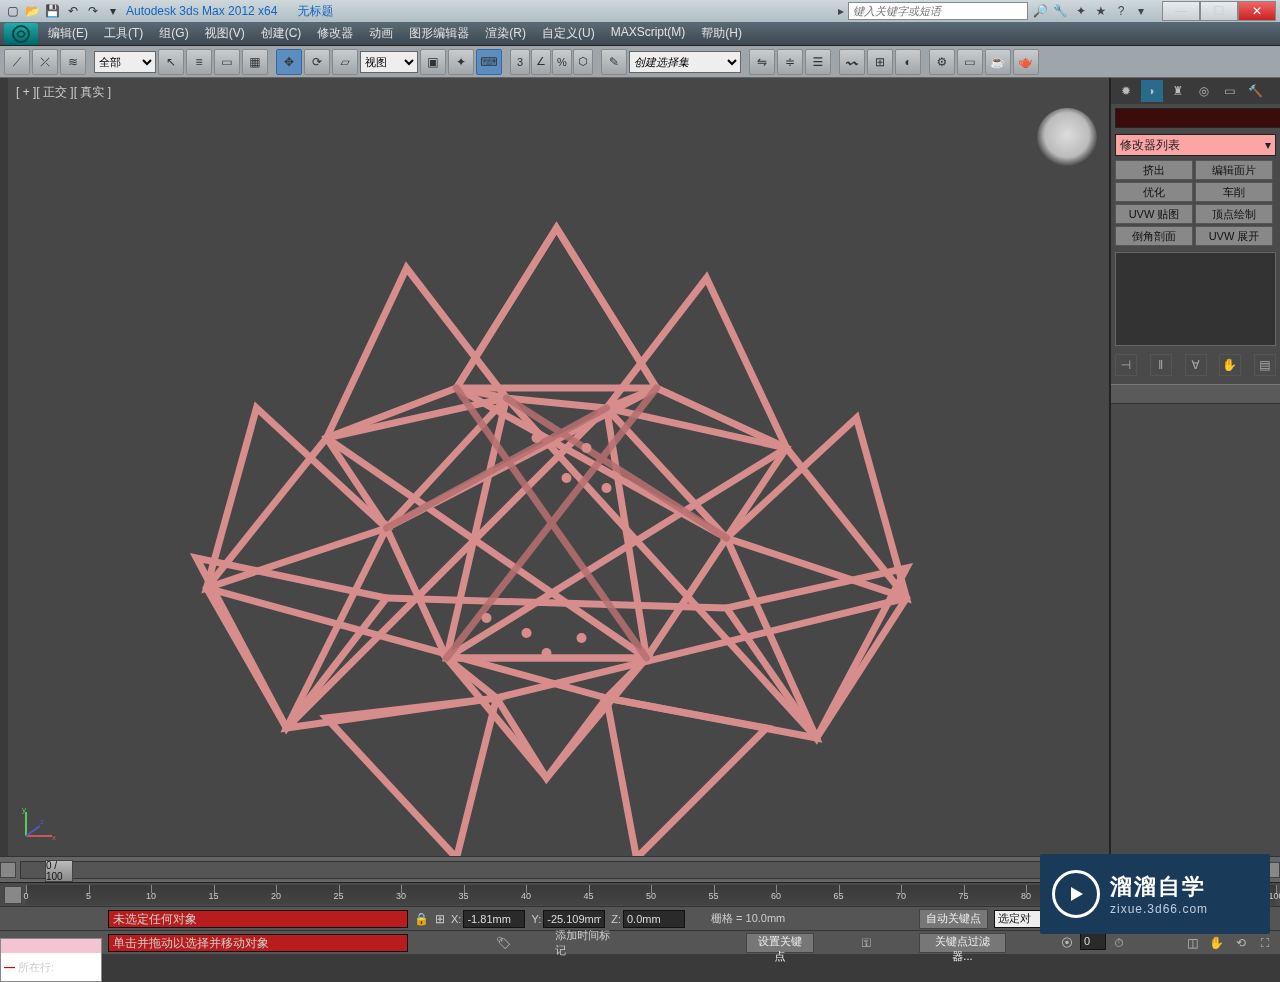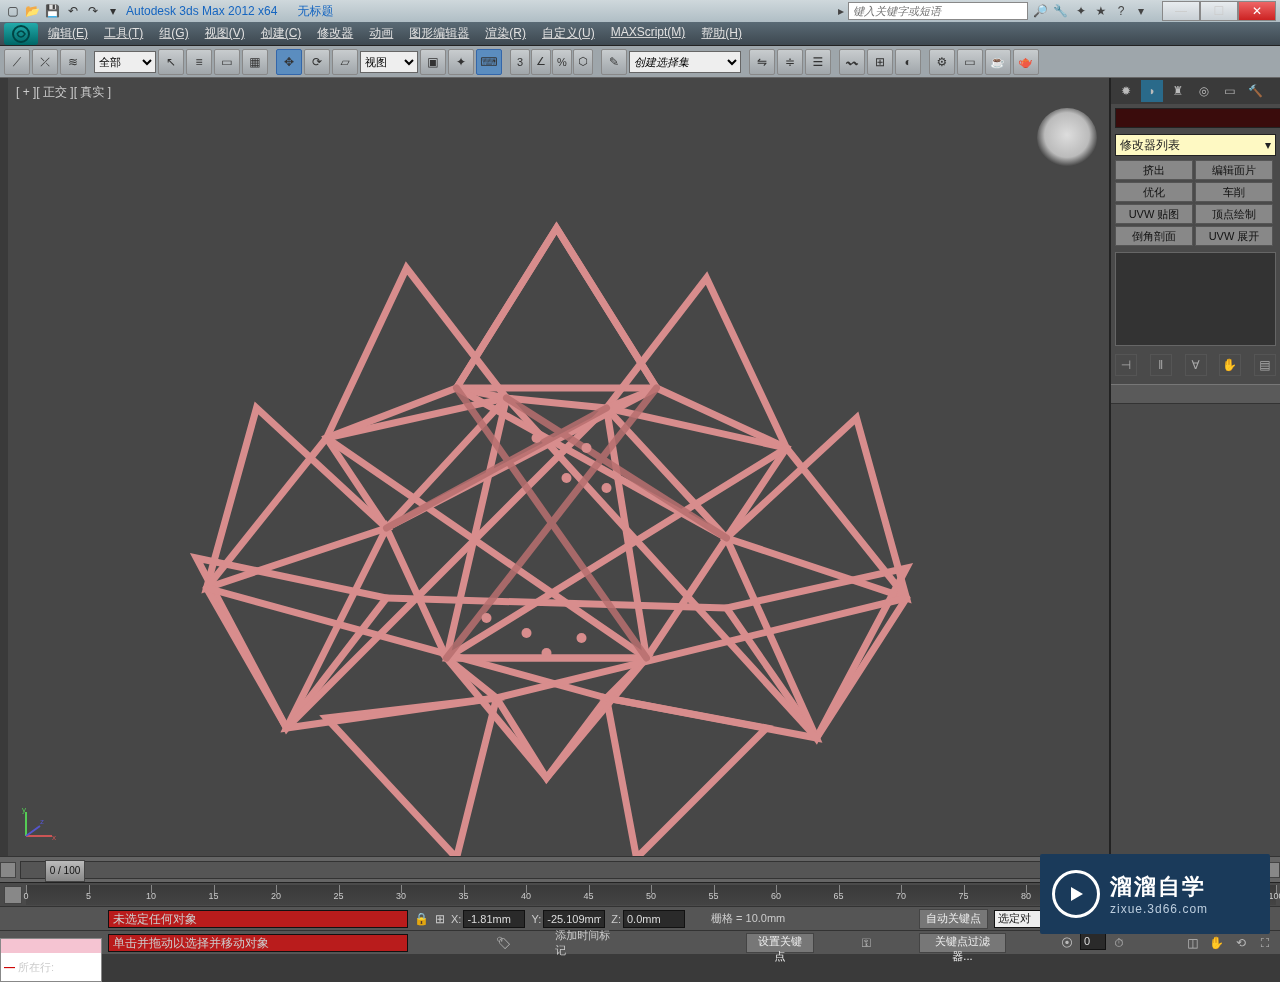--- a/index.html
+++ b/index.html
@@ -96,21 +96,21 @@
 }
 .side-tabs {
   height:26px; background:#3a3a3a; display:flex; align-items:center; gap:4px; padding:0 4px;
 }
 .side-tabs span { width:22px; height:22px; display:inline-flex;align-items:center;justify-content:center; color:#bbb; }
 .side-name {
   display:flex; align-items:center; gap:4px; padding:4px;
 }
 .side-name input { flex:1; height:20px; background:#3a0c0c; border:1px solid #222; color:#ccc; padding:0 4px;}
 .side-dropdown {
-  margin:2px 4px; height:22px; background:#fef9c3; border:1px solid #222; display:flex;align-items:center; padding:0 4px; color:#222;gap:37px;
+  margin:2px 4px; height:22px; background:#fca5a5; border:1px solid #222; display:flex;align-items:center; padding:0 4px; color:#222;gap:37px;
 }
 .side-dropdown .arrow { margin-left:auto; }
 .mod-grid {
   display:flex; flex-wrap:wrap; gap:2px; padding:2px 4px;
 }
 .mod-grid button {
   width:78px; height:20px; font-size:11px; background:#888; border:1px solid #555; color:#111;
 }
 .mod-stack {
   margin:4px; height:94px; background:#333; border:1px solid #666;
@@ -125,21 +125,21 @@
 
 .timeline-area {
   height:26px; background:#656565; display:flex; align-items:center;
   border-top:1px solid #333;
 }
 .time-slider {
   flex:1; position:relative; height:18px; background:#555; margin:0 4px;
   border:1px solid #333;
 }
 .time-handle {
-  position:absolute; left:24px; top:-2px; width:40px; height:22px;
+  position:absolute; left:24px; top:-2px; width:28px; height:22px;
   background:linear-gradient(#bbb,#888); border:1px solid #444;
   font-size:10px; display:flex;align-items:center;justify-content:center; color:#111;
 }
 .time-arrow { width:16px;height:16px; background:#888; border:1px solid #444;}
 .trackbar {
   height:24px; background:#4a4a4a; display:flex; align-items:center;
   border-top:1px solid #222;
 }
 .trackbar .ticks {
   flex:1; position:relative; height:20px; margin:0 4px;
@@ -226,21 +226,21 @@
   </div>
 </div>
 
 <div class="menubar">
   <div class="appbtn">
     <svg width="20" height="20" viewBox="0 0 20 20">
         <circle cx="10" cy="10" r="8" fill="none" stroke="#044" stroke-width="2"></circle>
         <path d="M6 10 Q10 4 14 10 Q10 16 6 10" fill="none" stroke="#044" stroke-width="1.5"></path>
       </svg>
   </div>
-  <div id="menuitems" style="display:flex;text-decoration:underline;">
+  <div id="menuitems" style="display:flex;">
       <div class="menu-item">编辑(E)</div>
       <div class="menu-item">工具(T)</div>
       <div class="menu-item">组(G)</div>
       <div class="menu-item">视图(V)</div>
       <div class="menu-item">创建(C)</div>
       <div class="menu-item">修改器</div>
       <div class="menu-item">动画</div>
       <div class="menu-item">图形编辑器</div>
       <div class="menu-item">渲染(R)</div>
       <div class="menu-item">自定义(U)</div>

